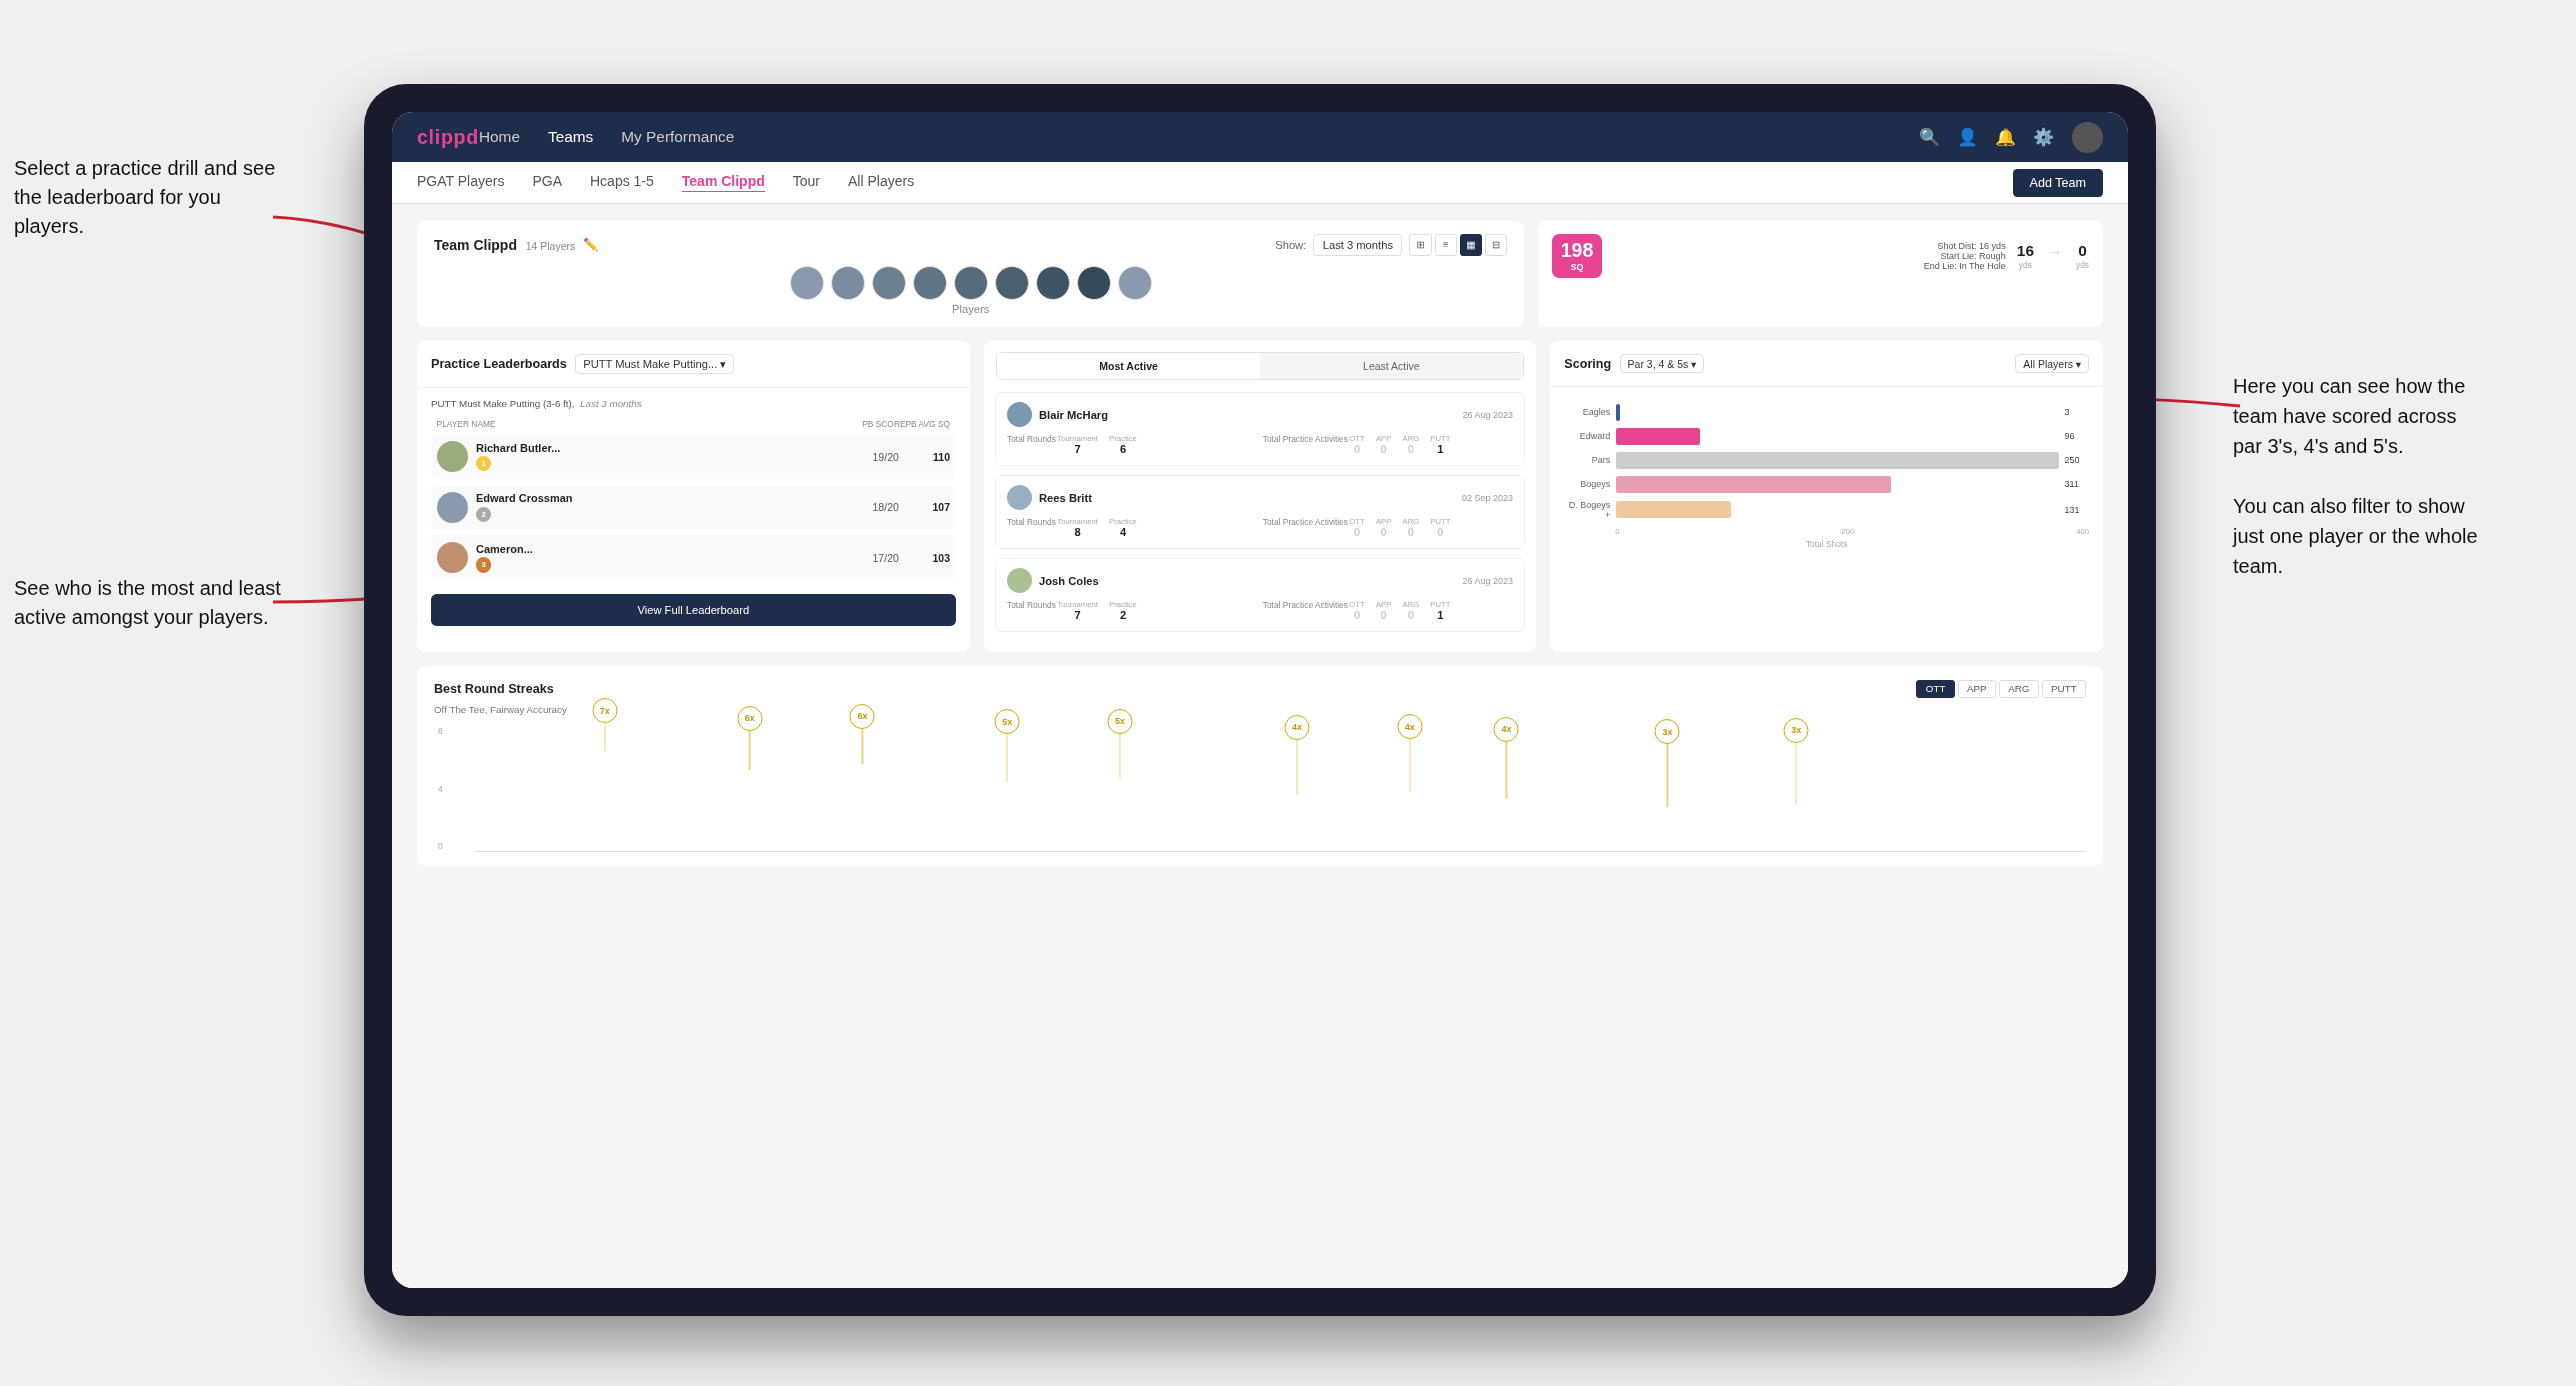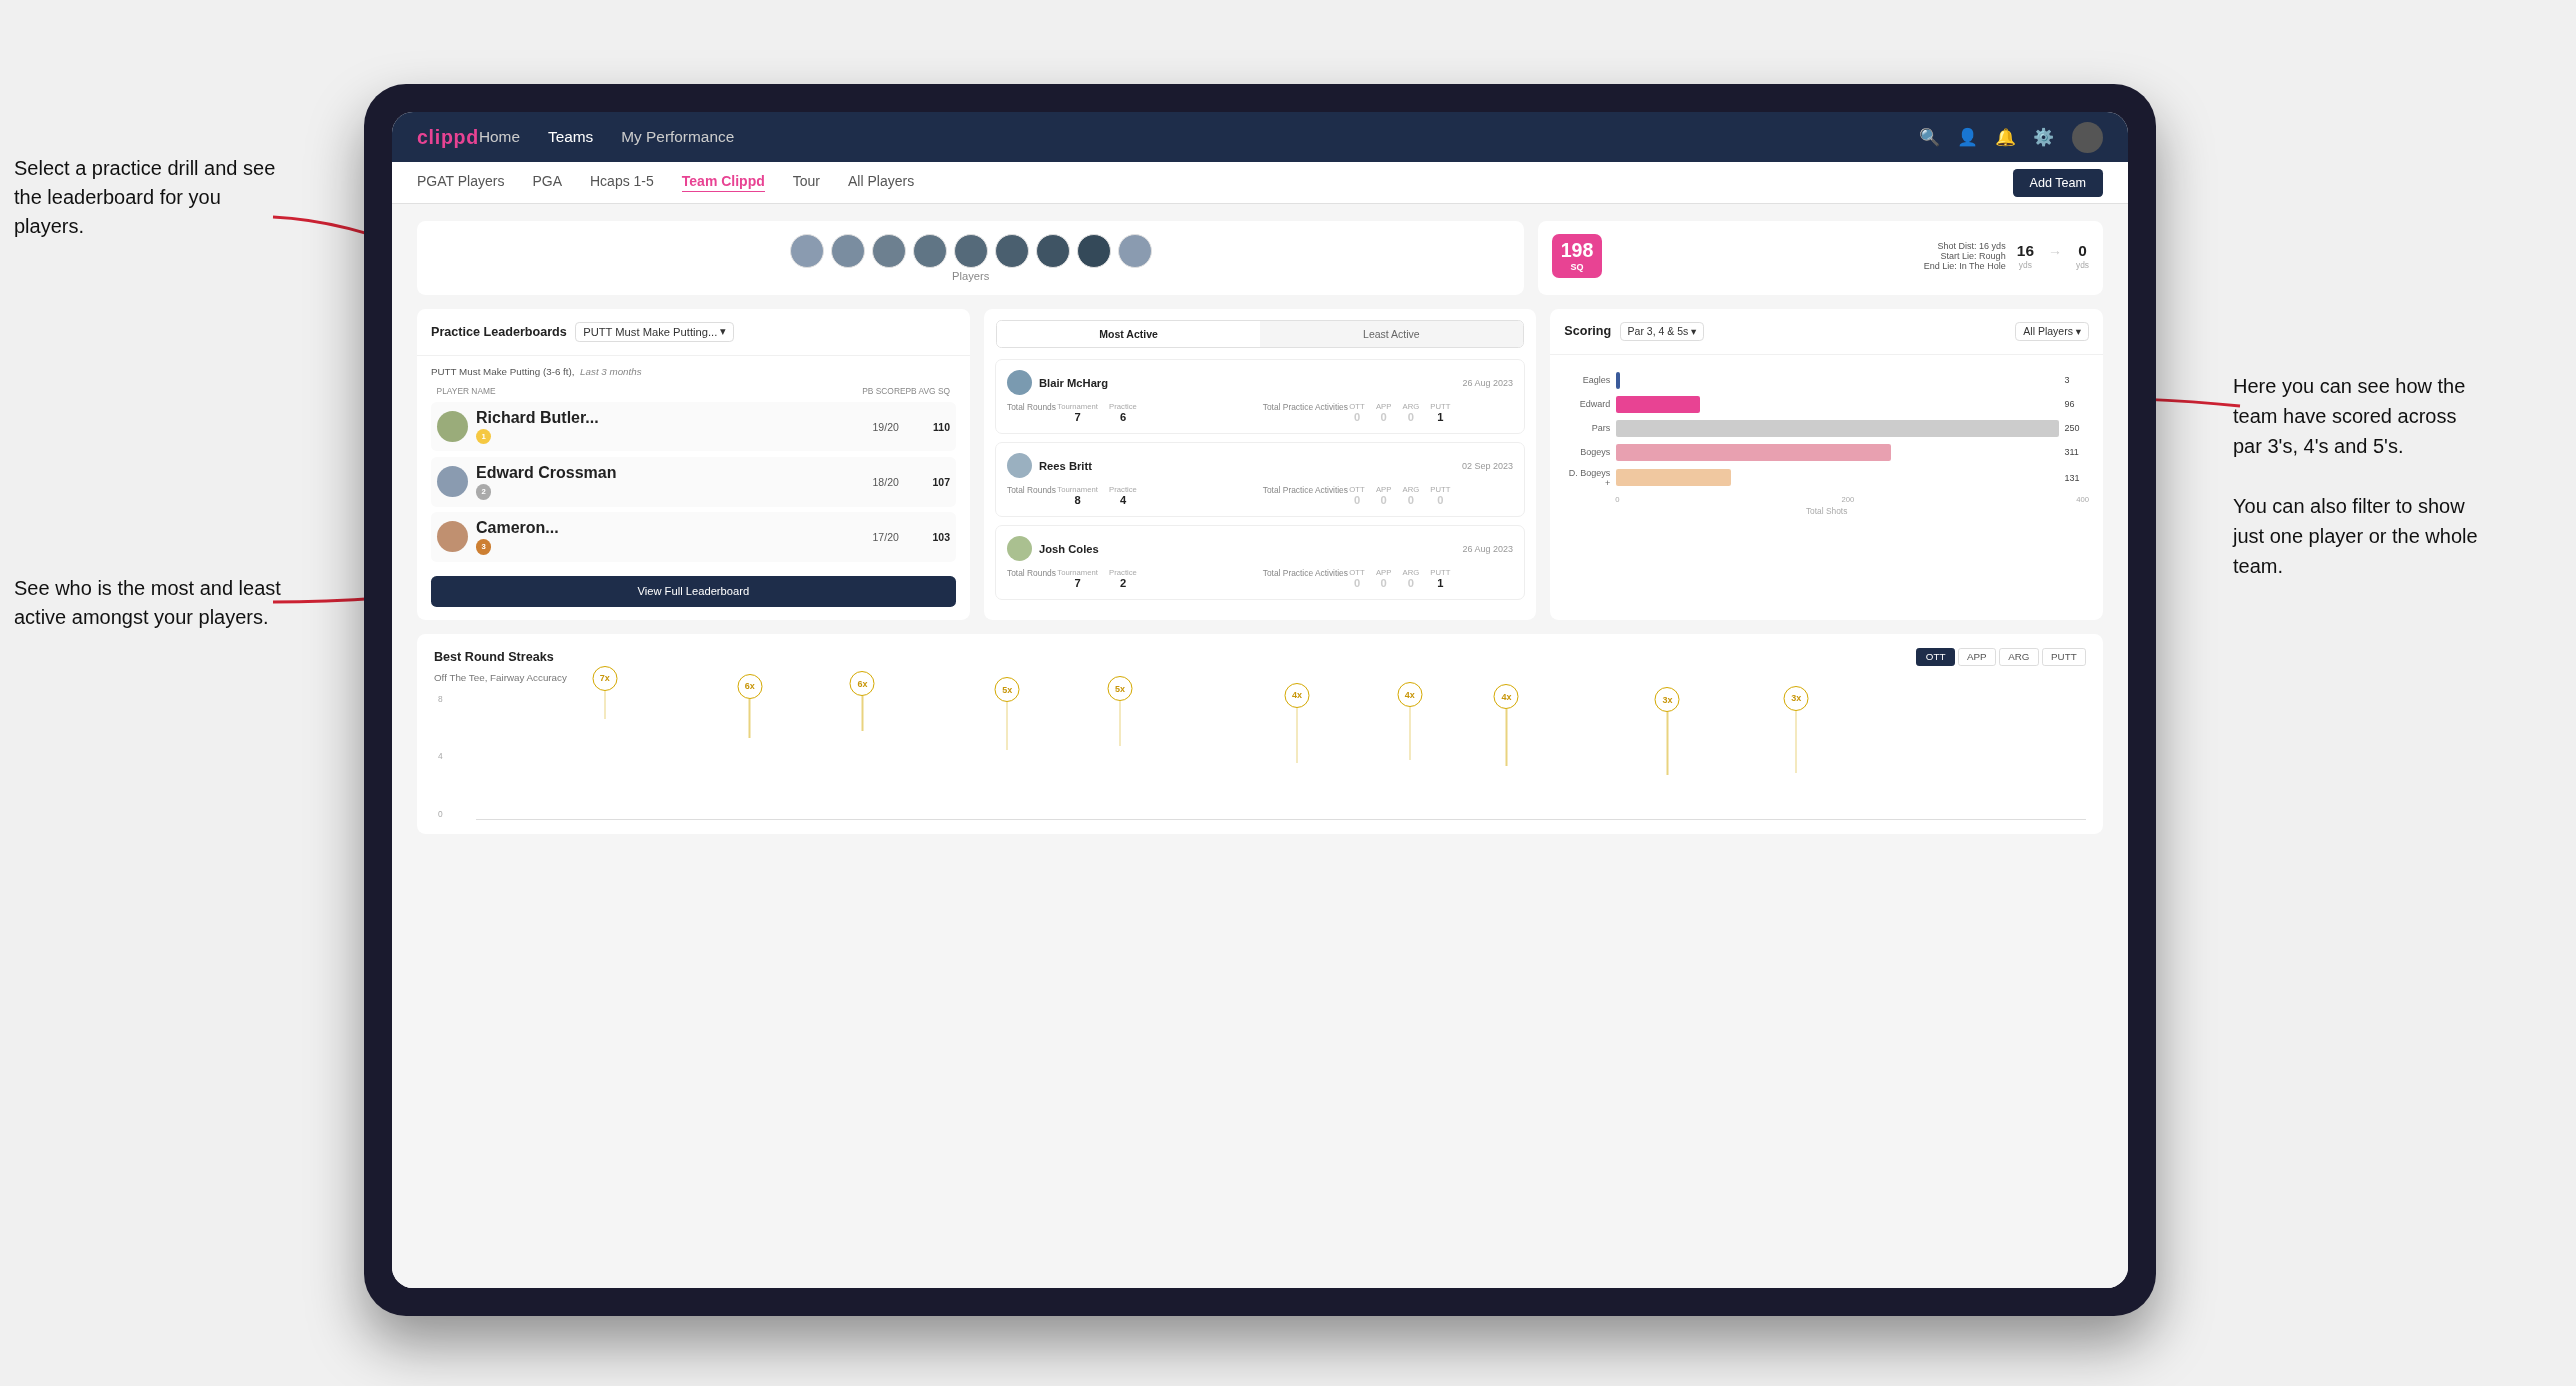--- a/index.html
+++ b/index.html
@@ -267,21 +267,21 @@
       height: 31px;
       border-radius: 50%;
       background: #9ab;
       flex-shrink: 0;
     }
     .lb-avatar:nth-child(1) { background: #8a9bb0; }
     .lb-info {
       flex: 1;
     }
     .lb-name {
-      font-size: 16px;
+      font-size: 11px;
       font-weight: 600;
       color: #222;
     }
     .lb-badge {
       display: inline-flex;
       align-items: center;
       justify-content: center;
       width: 15.4px;
       height: 15.4px;
       border-radius: 50%;
@@ -632,20 +632,37 @@
       <span class="sub-nav-item">Tour</span>
       <span class="sub-nav-item">All Players</span>
       <button class="add-team-btn">Add Team</button>
     </div>
 
     <div class="main-content">
 
       <div style="display:flex; gap:14px; margin-bottom:14px;">
 
         <div class="card" style="flex:2; padding:12.6px 17px;">
+          <div style="display:flex; align-items:center; gap:8.4px; margin-bottom:9.8px;">
+            <div>
+              <span class="team-title">Team Clippd</span>
+              <span style="font-size:10.5px; color:#888; margin-left:5.6px;">14 Players</span>
+            </div>
+            <span class="edit-icon">✏️</span>
+            <div style="margin-left:auto; display:flex; align-items:center; gap:7px;">
+              <span class="show-label">Show:</span>
+              <div class="show-select">Last 3 months</div>
+              <div class="view-icons">
+                <div class="view-icon">⊞</div>
+                <div class="view-icon">≡</div>
+                <div class="view-icon active">▦</div>
+                <div class="view-icon">⊟</div>
+              </div>
+            </div>
+          </div>
           <div style="display:flex; gap:7px; flex-wrap:wrap; align-items:center; justify-content:center;">
             <div class="player-avatar" style="background:#8a9bb0;"></div>
             <div class="player-avatar" style="background:#7a8da0;"></div>
             <div class="player-avatar" style="background:#6d8090;"></div>
             <div class="player-avatar" style="background:#607585;"></div>
             <div class="player-avatar" style="background:#556a7a;"></div>
             <div class="player-avatar" style="background:#4a5f6f;"></div>
             <div class="player-avatar" style="background:#3f5464;"></div>
             <div class="player-avatar" style="background:#344959;"></div>
             <div class="player-avatar" style="background:#8a9bb0;"></div>

